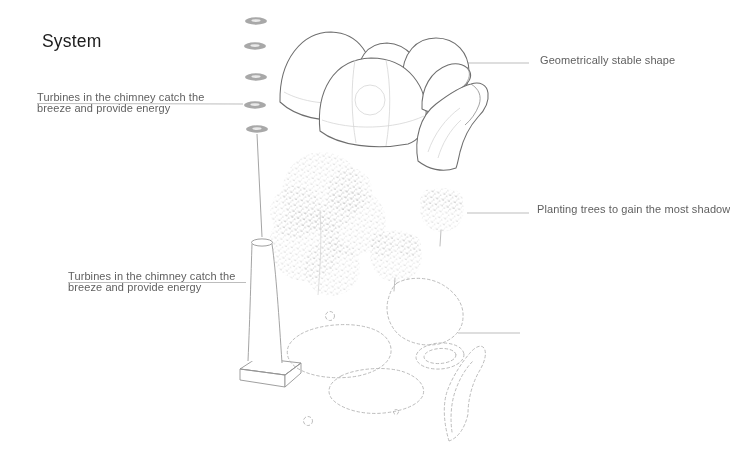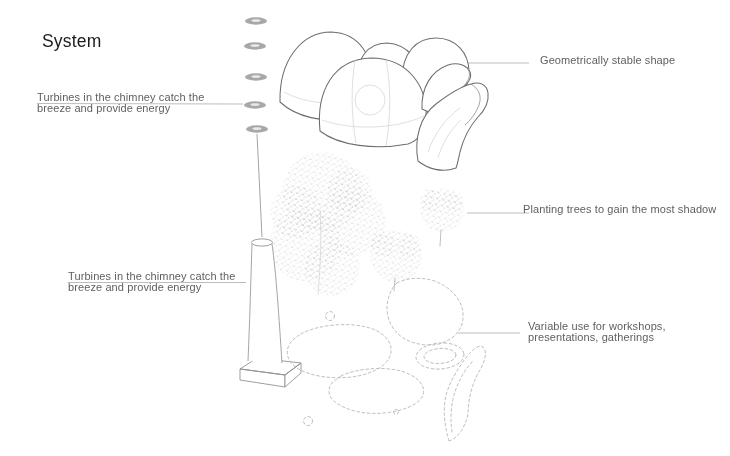--- a/index.html
+++ b/index.html
@@ -16,21 +16,21 @@
     color: var(--title-ink, #1c1c1c);
   }
   .ann {
     position: absolute;
     font-size: 11px; line-height: 11.4px; letter-spacing: 0.1px;
     color: var(--label-text, #5f5f5f);
     white-space: nowrap;
   }
   .ann-turbines-top    { left: 37px;  top: 92px;  }
   .ann-geometry        { left: 540px; top: 55px;  }
-  .ann-planting        { left: 523px; top: 204px; }
+  .ann-planting        { left: 537px; top: 204px; }
   .ann-turbines-bottom { left: 68px;  top: 271px; }
   .ann-variable        { left: 528px; top: 321px; }
 
   
   .s-main   { stroke: var(--sketch-stroke, #6e6e6e); fill: #ffffff; stroke-width: 1.05; stroke-linejoin: round; }
   .s-light  { stroke: var(--light-stroke, #949494); fill: #ffffff; stroke-width: 0.9; stroke-linejoin: round; }
   .s-line   { stroke: var(--light-stroke, #949494); fill: none; stroke-width: 0.85; }
   .s-faint  { stroke: var(--faint-stroke, #d6d6d6); fill: none; stroke-width: 0.8; }
   .s-dash   { stroke: var(--dashed-stroke, #b4b4b4); fill: none; stroke-width: 0.9;
               stroke-dasharray: 2.6 2.6; stroke-linecap: round; }
@@ -179,18 +179,14 @@
 
   <div class="ann ann-planting">
     <div>Planting trees to gain the most shadow</div>
   </div>
 
   <div class="ann ann-turbines-bottom">
     <div>Turbines in the chimney catch the</div>
     <div>breeze and provide energy</div>
   </div>
 
-  <div class="ann ann-variable">
-    <div>Variable use for workshops,</div>
-    <div>presentations, gatherings</div>
-  </div>
 
 </div>
 
 </body></html>

